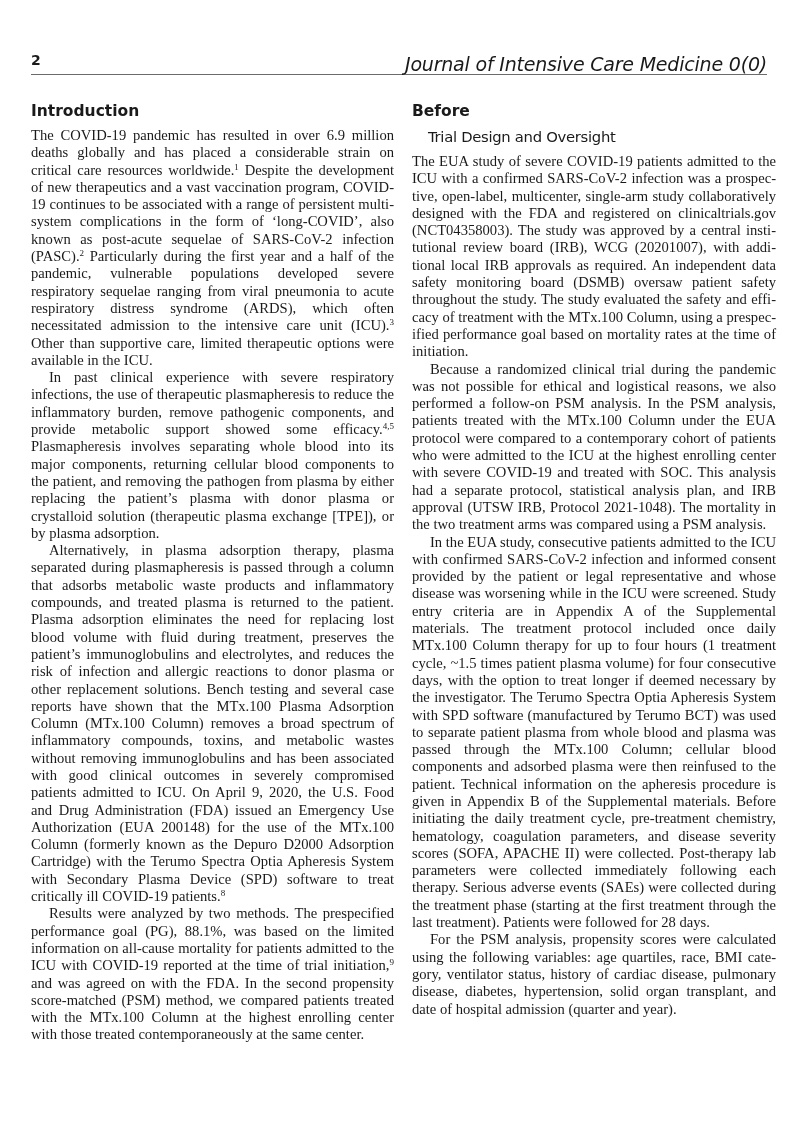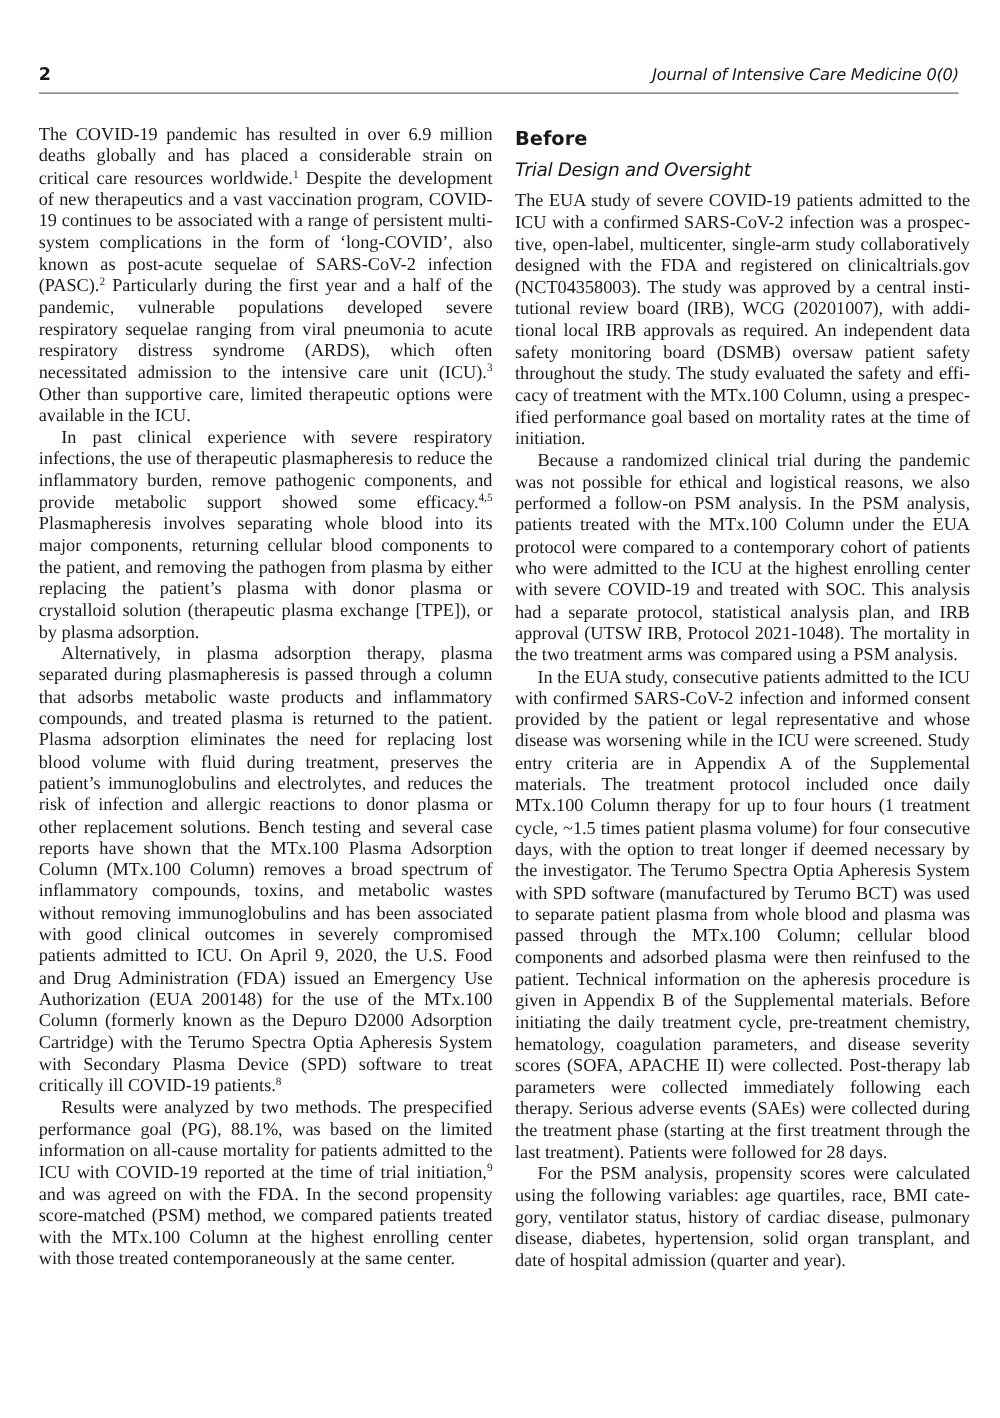--- a/index.html
+++ b/index.html
@@ -1,37 +1,38 @@
 <!DOCTYPE html>
 <html><head>
 <meta charset="utf-8">
 <style>
   html, body { margin: 0; padding: 0; background: #ffffff; }
   body { width: 800px; height: 1134px; position: relative; overflow: hidden; color: #1a1a1a; }
   .header { position: absolute; left: 31px; top: 52px; width: 736px; height: 22px; border-bottom: 1.5px solid #6b6b6b; }
   .page-num { position: absolute; left: 0; top: 0; font-family: "DejaVu Sans", sans-serif; font-weight: bold; font-size: 14px; }
-  .journal { position: absolute; right: 0; top: 1px; font-family: "DejaVu Sans", sans-serif; font-style: italic; font-size: 13px; letter-spacing: -0.2px; text-align: right; }
+  .journal { position: absolute; right: 0; top: 1px; font-family: "DejaVu Sans", sans-serif; font-style: italic; font-size: 19px; letter-spacing: -0.2px; text-align: right; }
   .col { position: absolute; top: 100px; width: 363px; font-family: "Liberation Serif", serif; font-size: 14.6px; line-height: 17.3px; text-align: justify; }
   .col-left { left: 31px; }
   .col-right { left: 412px; width: 364px; }
   h2 { font-family: "DejaVu Sans", sans-serif; font-weight: bold; font-size: 15.5px; margin: 0 0 5px 0; line-height: 22px; }
-  h3 { font-family: "DejaVu Sans", sans-serif; font-style: italic; font-weight: normal; font-size: 14.8px; margin: 0 0 6px 0; line-height: 20px; letter-spacing: -0.3px; }
+  h3 { font-family: "DejaVu Sans", sans-serif; font-weight: normal; font-size: 14.8px; margin: 0 0 6px 16px; line-height: 20px; letter-spacing: -0.3px; }
   p { margin: 0; hyphens: manual; }
   p.indent { text-indent: 18px; }
   sup { font-size: 9px; line-height: 0; vertical-align: 5px; }
 </style>
 </head>
 <body>
 
 <div class="header">
   <span class="page-num">2</span>
   <span class="journal">Journal of Intensive Care Medicine 0(0)</span>
 </div>
 
 <div class="col col-left">
+  <h2>Introduction</h2>
   <div>
     <p>The COVID-19 pandemic has resulted in over 6.9 million deaths globally and has placed a considerable strain on critical care resources worldwide.<sup>1</sup> Despite the development of new therapeutics and a vast vaccination program, COVID-19 con­tinues to be associated with a range of persistent multi-system complications in the form of ‘long-COVID’, also known as post-acute sequelae of SARS-CoV-2 infection (PASC).<sup>2</sup> Particularly during the first year and a half of the pandemic, vul­nerable populations developed severe respiratory sequelae ranging from viral pneumonia to acute respiratory distress syn­drome (ARDS), which often necessitated admission to the intensive care unit (ICU).<sup>3</sup> Other than supportive care, limited therapeutic options were available in the ICU.</p>
     <p class="indent">In past clinical experience with severe respiratory infections, the use of therapeutic plasmapheresis to reduce the inflamma­tory burden, remove pathogenic components, and provide met­abolic support showed some efficacy.<sup>4,5</sup> Plasmapheresis involves separating whole blood into its major components, returning cellular blood components to the patient, and remov­ing the pathogen from plasma by either replacing the patient’s plasma with donor plasma or crystalloid solution (therapeutic plasma exchange [TPE]), or by plasma adsorption.</p>
     <p class="indent">Alternatively, in plasma adsorption therapy, plasma separated during plasmapheresis is passed through a column that adsorbs metabolic waste products and inflammatory compounds, and treated plasma is returned to the patient. Plasma adsorption elim­inates the need for replacing lost blood volume with fluid during treatment, preserves the patient’s immunoglobulins and electro­lytes, and reduces the risk of infection and allergic reactions to donor plasma or other replacement solutions. Bench testing and several case reports have shown that the MTx.100 Plasma Adsorption Column (MTx.100 Column) removes a broad spec­trum of inflammatory compounds, toxins, and metabolic wastes without removing immunoglobulins and has been associ­ated with good clinical outcomes in severely compromised patients admitted to ICU. On April 9, 2020, the U.S. Food and Drug Administration (FDA) issued an Emergency Use Authorization (EUA 200148) for the use of the MTx.100 Column (formerly known as the Depuro D2000 Adsorption Cartridge) with the Terumo Spectra Optia Apheresis System with Secondary Plasma Device (SPD) software to treat critically ill COVID-19 patients.<sup>8</sup></p>
     <p class="indent">Results were analyzed by two methods. The prespecified performance goal (PG), 88.1%, was based on the limited infor­mation on all-cause mortality for patients admitted to the ICU with COVID-19 reported at the time of trial initiation,<sup>9</sup> and was agreed on with the FDA. In the second propensity score-matched (PSM) method, we compared patients treated with the MTx.100 Column at the highest enrolling center with those treated contemporaneously at the same center.</p>
   </div>
 </div>
 
 <div class="col col-right">
   <h2>Before</h2>

